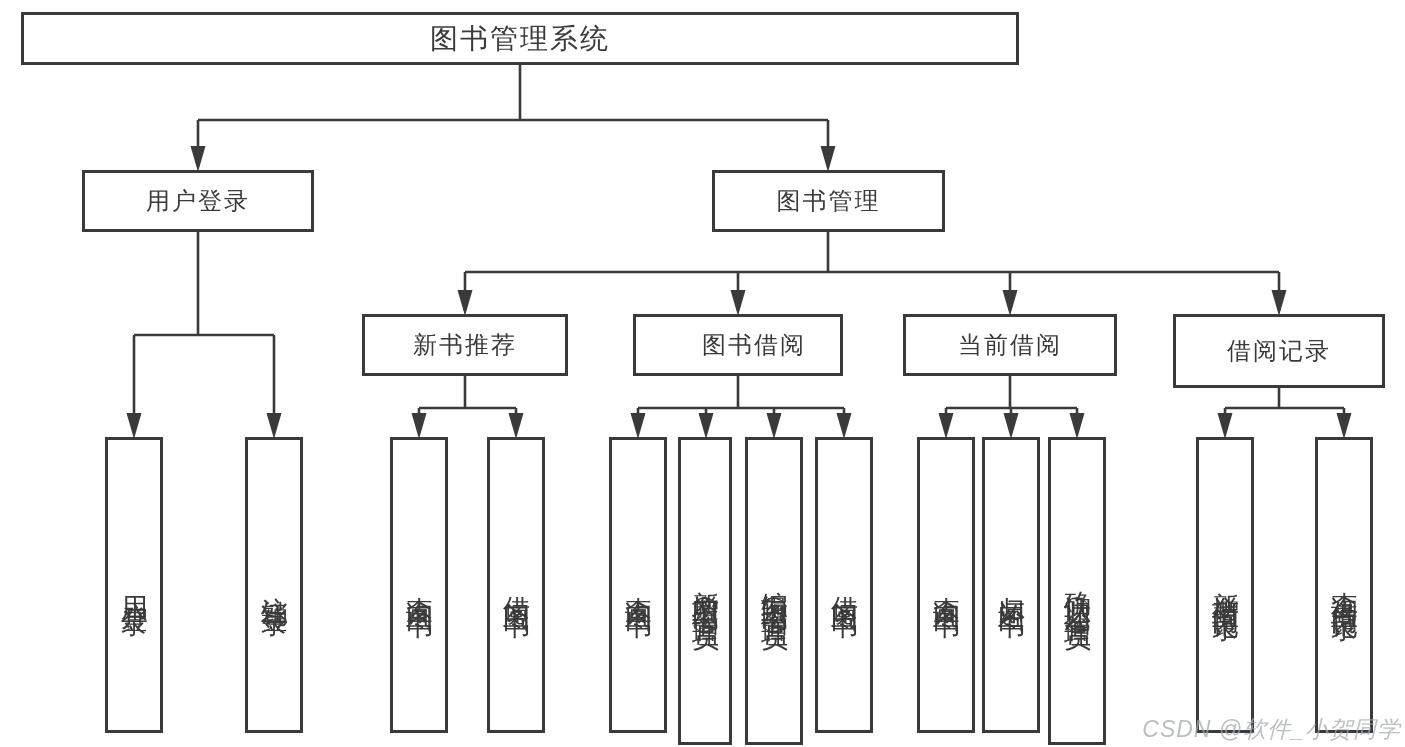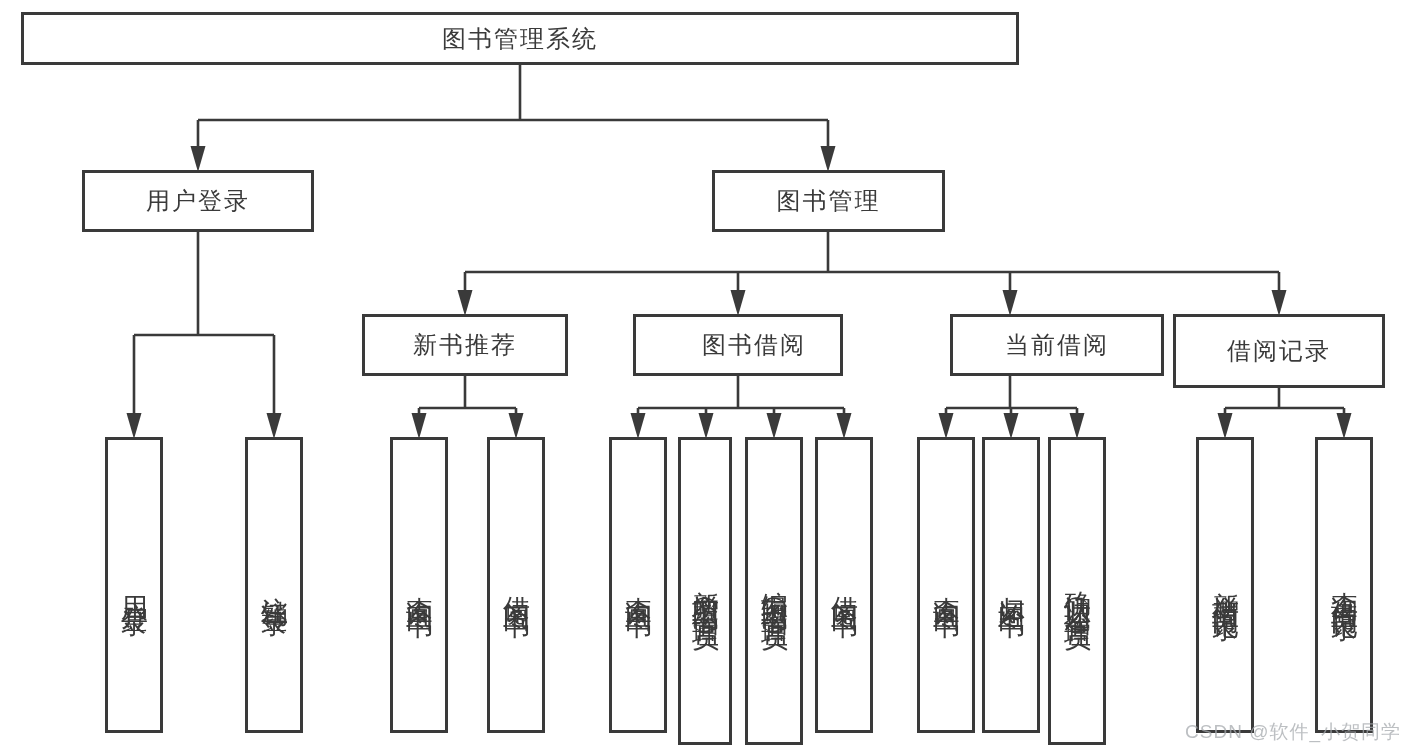--- a/index.html
+++ b/index.html
@@ -16,40 +16,41 @@
     position:absolute;
     box-sizing:border-box;
     border:3px solid #3a3a3a;
     background:#ffffff;
     display:flex;
     align-items:center;
     justify-content:center;
     letter-spacing:2px;
     white-space:nowrap;
   }
-  .root-node{font-size:24px;text-align:right;}
+  .root-node{font-size:28px;text-align:right;}
   .mid-node{font-size:24px;}
   .leaf{
     font-size:27px;
   }
   .leaf .vtext{
     writing-mode:vertical-rl;
     text-orientation:mixed;
     letter-spacing:5px;
     line-height:1;
   }
   #watermark{
     position:absolute;
     right:4px;
     bottom:2px;
-    font-size:19px;
+    font-size:23px;
     letter-spacing:1px;
     color:rgba(166,170,174,0.75);
     z-index:5;
     white-space:nowrap;
+    font-style:italic;
   }
 </style>
 </head>
 <body>
 
 <div id="canvas">
 
   <svg id="wires" viewBox="0 0 1405 747" xmlns="http://www.w3.org/2000/svg">
     <g stroke="#3a3a3a" stroke-width="2.6" fill="none">
 
@@ -90,21 +91,21 @@
     </g>
   </svg>
 
   <div class="node root-node" style="left:21px;top:12px;width:998px;height:53px;">图书管理系统</div>
 
   <div class="node mid-node" style="left:82px;top:170px;width:232px;height:62px;">用户登录</div>
   <div class="node mid-node" style="left:362px;top:314px;width:206px;height:62px;">新书推荐</div>
 
   <div class="node mid-node" style="left:712px;top:170px;width:233px;height:62px;">图书管理</div>
   <div class="node mid-node" style="left:633px;top:314px;width:210px;height:62px;padding-left:32px;">图书借阅</div>
-  <div class="node mid-node" style="left:903px;top:314px;width:214px;height:62px;margin-left:47px;">当前借阅</div>
+  <div class="node mid-node" style="left:903px;top:314px;width:214px;height:62px;">当前借阅</div>
   <div class="node mid-node" style="left:1173px;top:314px;width:212px;height:74px;">借阅记录</div>
 
   <div class="node leaf" style="left:105px;top:437px;width:58px;height:296px;">
     <span class="vtext">用户登录</span>
   </div>
   <div class="node leaf" style="left:245px;top:437px;width:58px;height:296px;">
     <span class="vtext">注销登录</span>
   </div>
 
   <div class="node leaf" style="left:390px;top:437px;width:58px;height:296px;">

